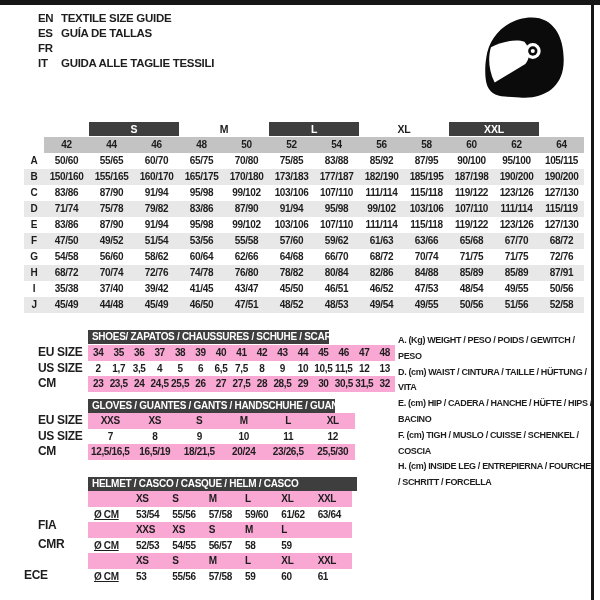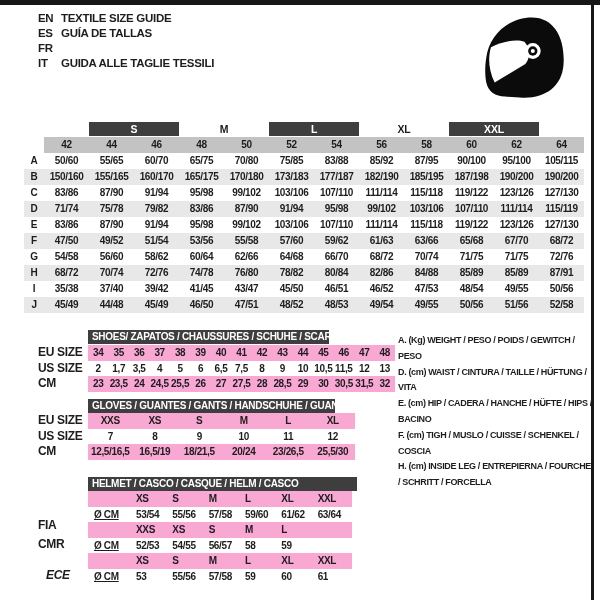--- a/index.html
+++ b/index.html
@@ -43,21 +43,21 @@
   .helmet-rows{left:88px;top:491px;width:264px;}
   .helmet-rows .subrow{grid-template-columns:46px repeat(6,1fr);}
   .helmet-rows .cell{text-align:left;padding-left:2px;}
   .helmet-rows .cell.unit{padding-left:6px;text-decoration:underline;}
   
   .rl{font-size:12px;letter-spacing:-0.3px;line-height:15.5px;height:15.5px;white-space:nowrap;}
   .shoes-labels{left:38px;top:345px;}
   .gloves-labels{left:38px;top:413px;}
   .fia-label{left:38px;top:506px;margin-top:12px;}
   .cmr-label{left:38px;top:537px;}
-  .ece-label{left:46px;top:568px;font-style:italic;}
+  .ece-label{left:24px;top:568px;}
   
   .legend{left:398px;top:333px;width:194px;}
   .legend-item{font-size:9px;line-height:15.8px;letter-spacing:-0.35px;}
 </style>
 </head>
 <body>
 
 <div class="abs top-bar"></div>
 <div class="abs right-border"></div>
 

